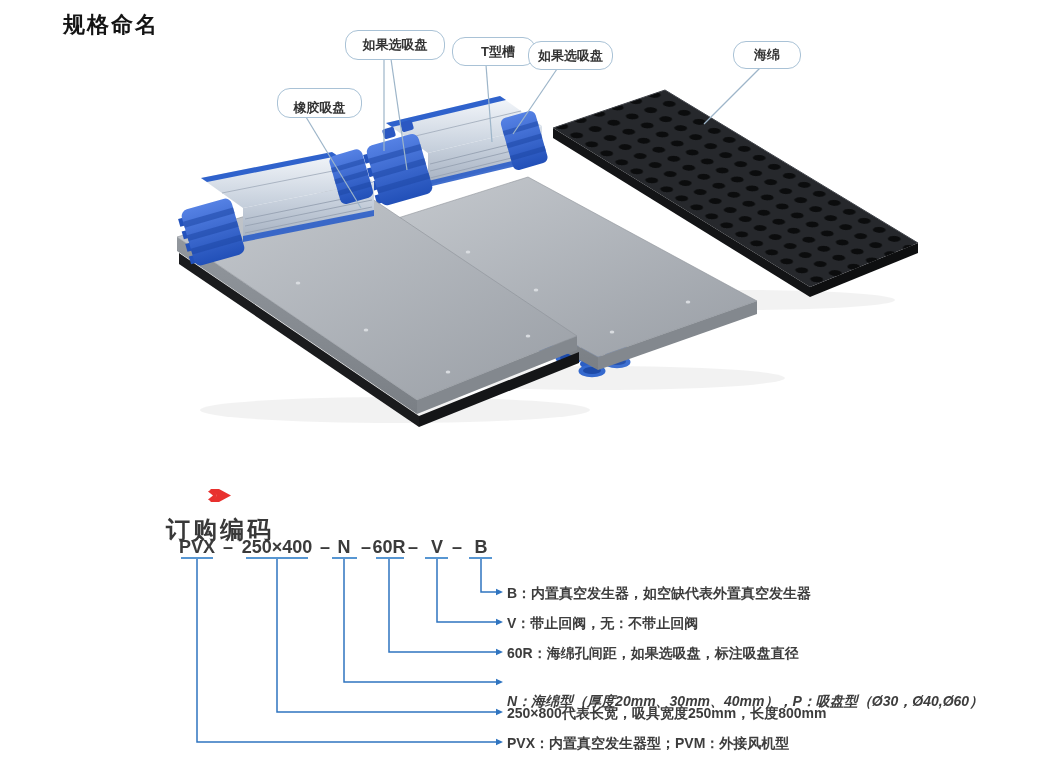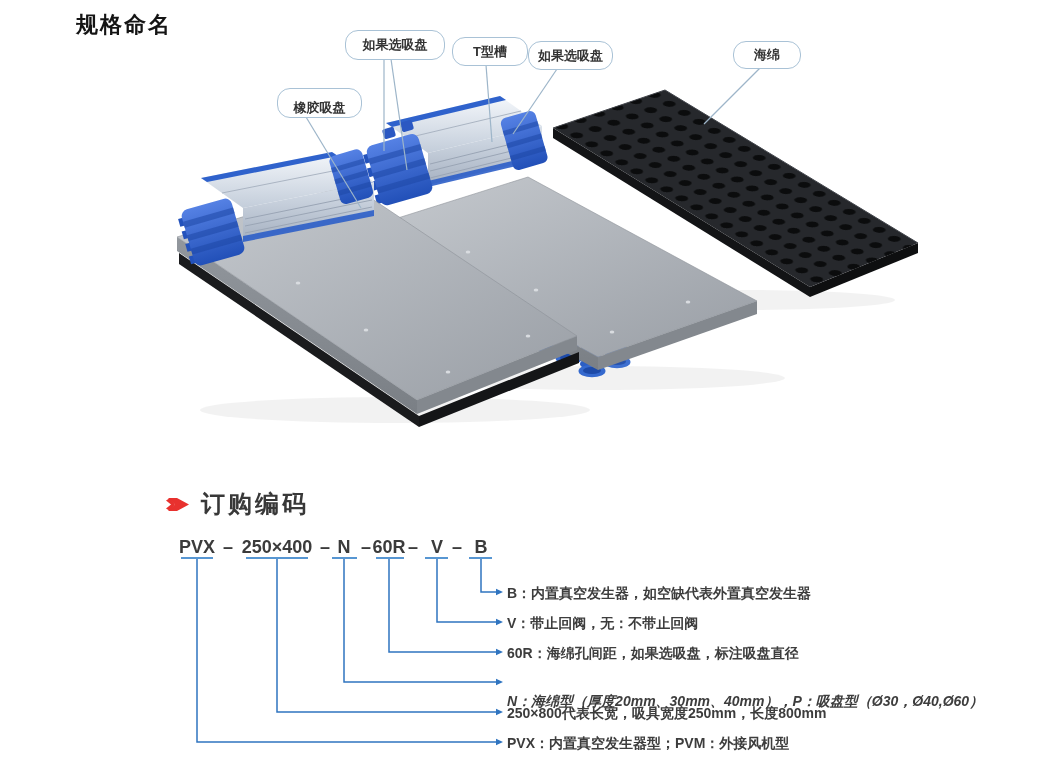--- a/index.html
+++ b/index.html
@@ -1,31 +1,31 @@
 <!DOCTYPE html>
 <html><head>
 <meta charset="utf-8">
 <style>
   html,body{margin:0;padding:0;background:#fff;}
   body{width:1057px;height:771px;position:relative;overflow:hidden;
        font-family:"Liberation Sans",sans-serif;}
   #gfx{position:absolute;left:0;top:0;width:1057px;height:771px;}
 
   .page-title{
-    position:absolute;left:76px;top:10px;margin:0;
+    position:absolute;left:63px;top:10px;margin:0;
     font-family:Liberation Mono, monospace;font-weight:700;font-size:22px;
     color:#141414;letter-spacing:2px;white-space:nowrap;
   }
   .callout{
     position:absolute;display:flex;align-items:center;justify-content:center;
     background:#fff;border:1.5px solid #a9c2d6;border-radius:13px;
     font-size:13px;font-weight:700;color:#333;white-space:nowrap;z-index:3;
   }
   .oc-header{
-    position:absolute;left:166px;top:488px;display:flex;align-items:center;gap:11px;z-index:3;
+    position:absolute;left:166px;top:488px;display:flex;align-items:center;gap:11px;z-index:3;flex-direction:column;
   }
   .oc-header .oc-title{
     font-size:24px;font-weight:700;color:#383838;letter-spacing:3px;white-space:nowrap;
   }
   .code-part{
     position:absolute;top:537px;transform:translateX(-50%);
     font-size:18px;font-weight:700;color:#3b3b3b;white-space:nowrap;z-index:3;
   }
   .explain-row{
     position:absolute;left:507px;height:20px;line-height:20px;
@@ -218,21 +218,21 @@
     <path d="M197,559 L197,742 L496,742" marker-end="url(#arrTip)"></path>
   </g>
 </svg>
 
 <div class="callout" style="left:277px;top:88px;width:83px;height:28px;align-items:flex-end;">
   <span>橡胶吸盘</span>
 </div>
 <div class="callout" style="left:345px;top:30px;width:98px;height:28px;">
   <span>如果选吸盘</span>
 </div>
-<div class="callout" style="left:452px;top:37px;width:74px;height:27px;">
+<div class="callout" style="left:452px;top:37px;width:74px;height:27px;padding-left:8px;">
   <span>T型槽</span>
 </div>
 <div class="callout" style="left:528px;top:41px;width:83px;height:27px;">
   <span>如果选吸盘</span>
 </div>
 <div class="callout" style="left:733px;top:41px;width:66px;height:26px;">
   <span>海绵</span>
 </div>
 
 <div class="oc-header">

